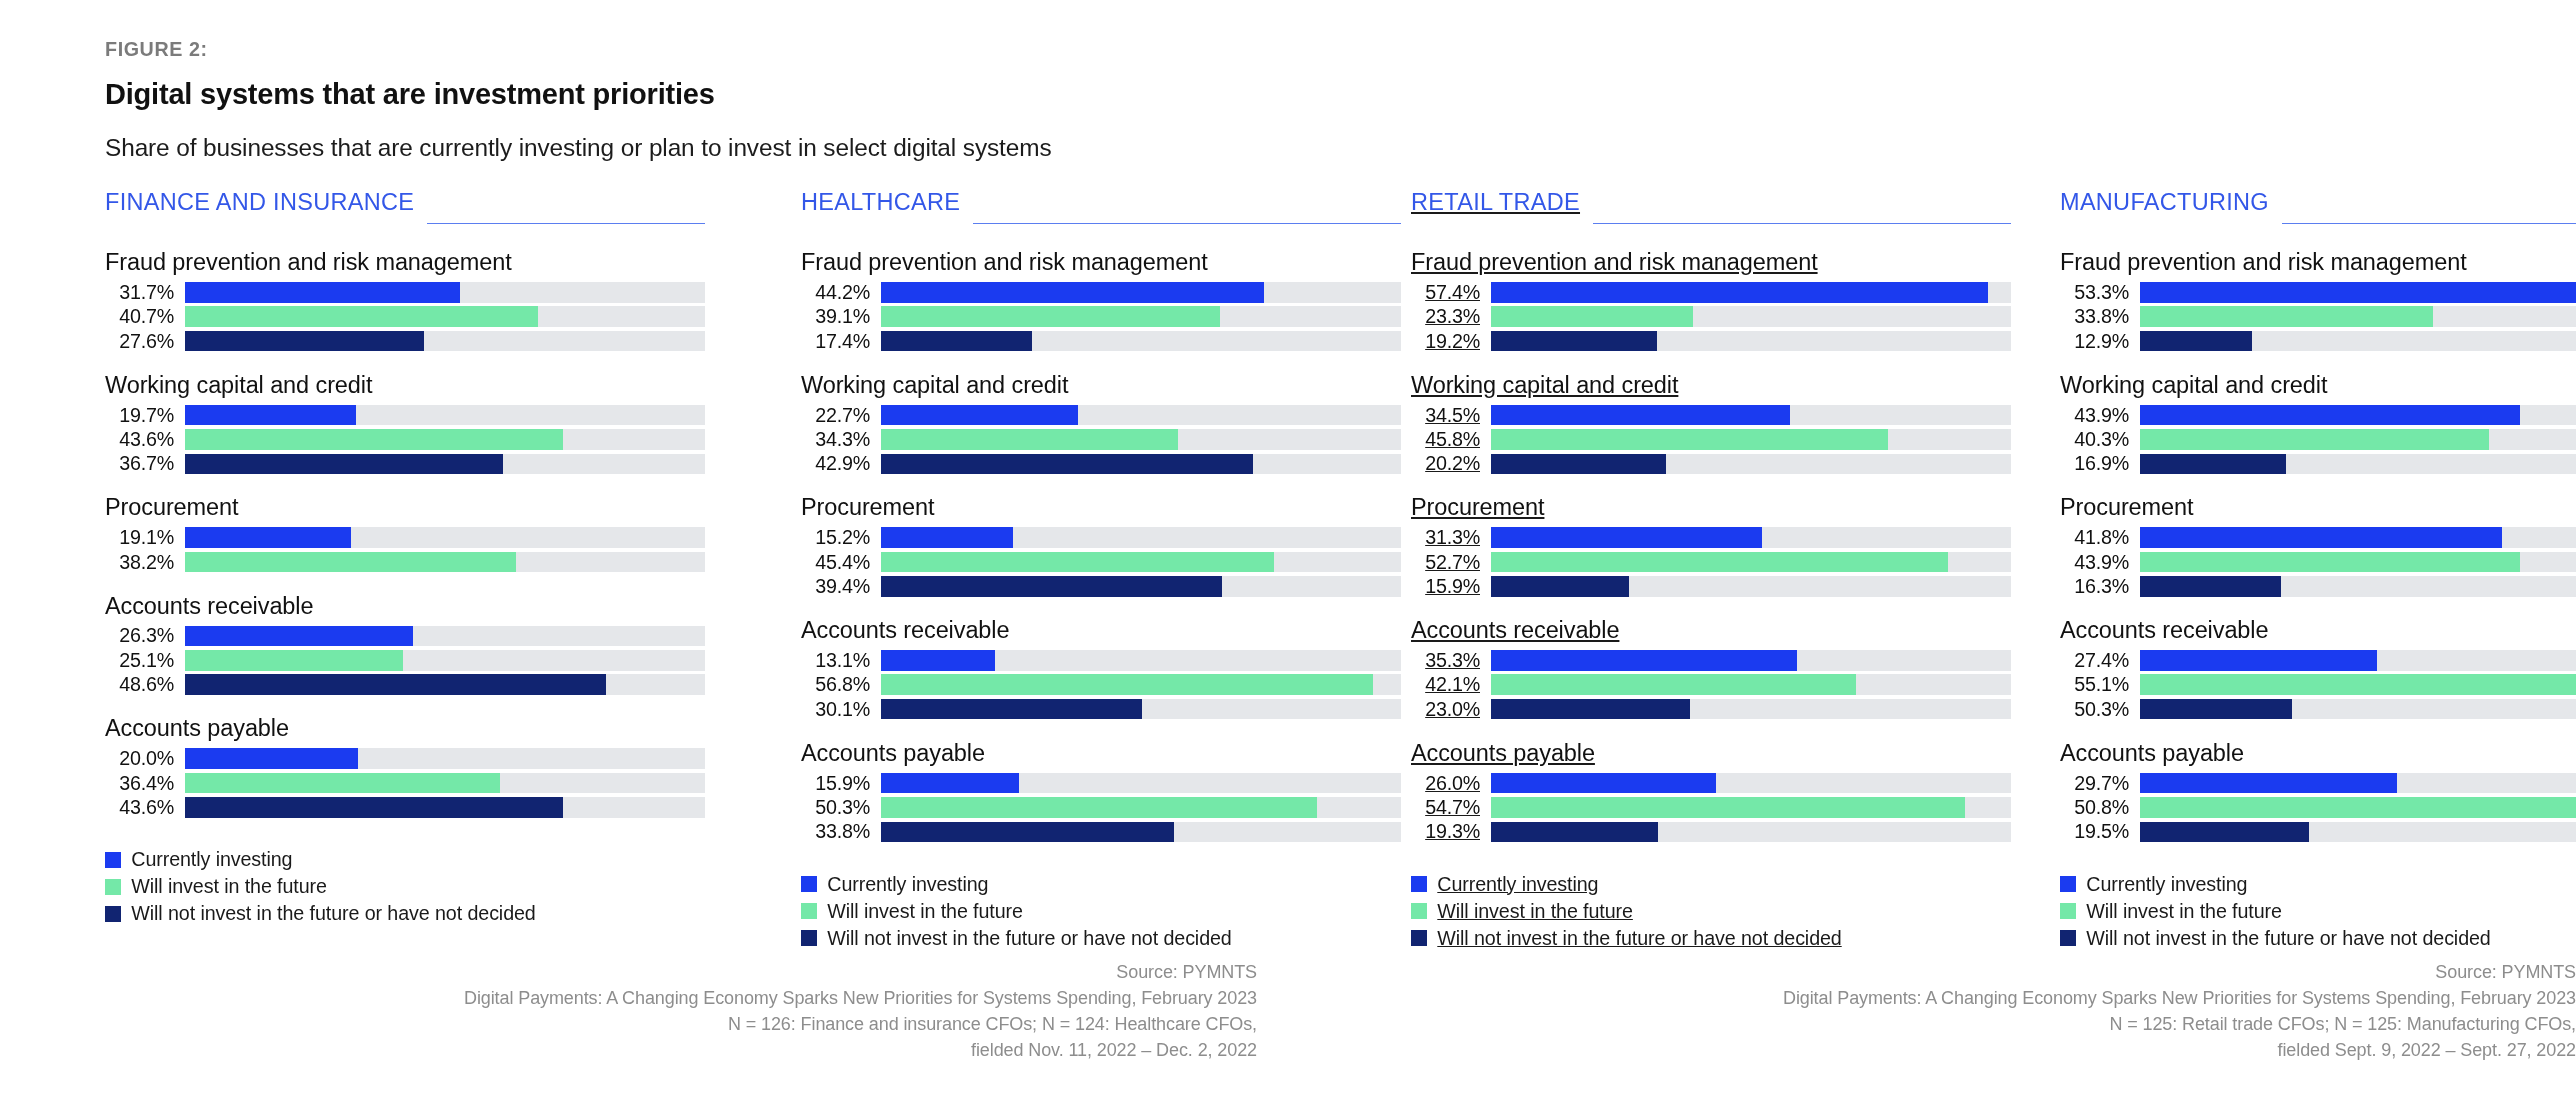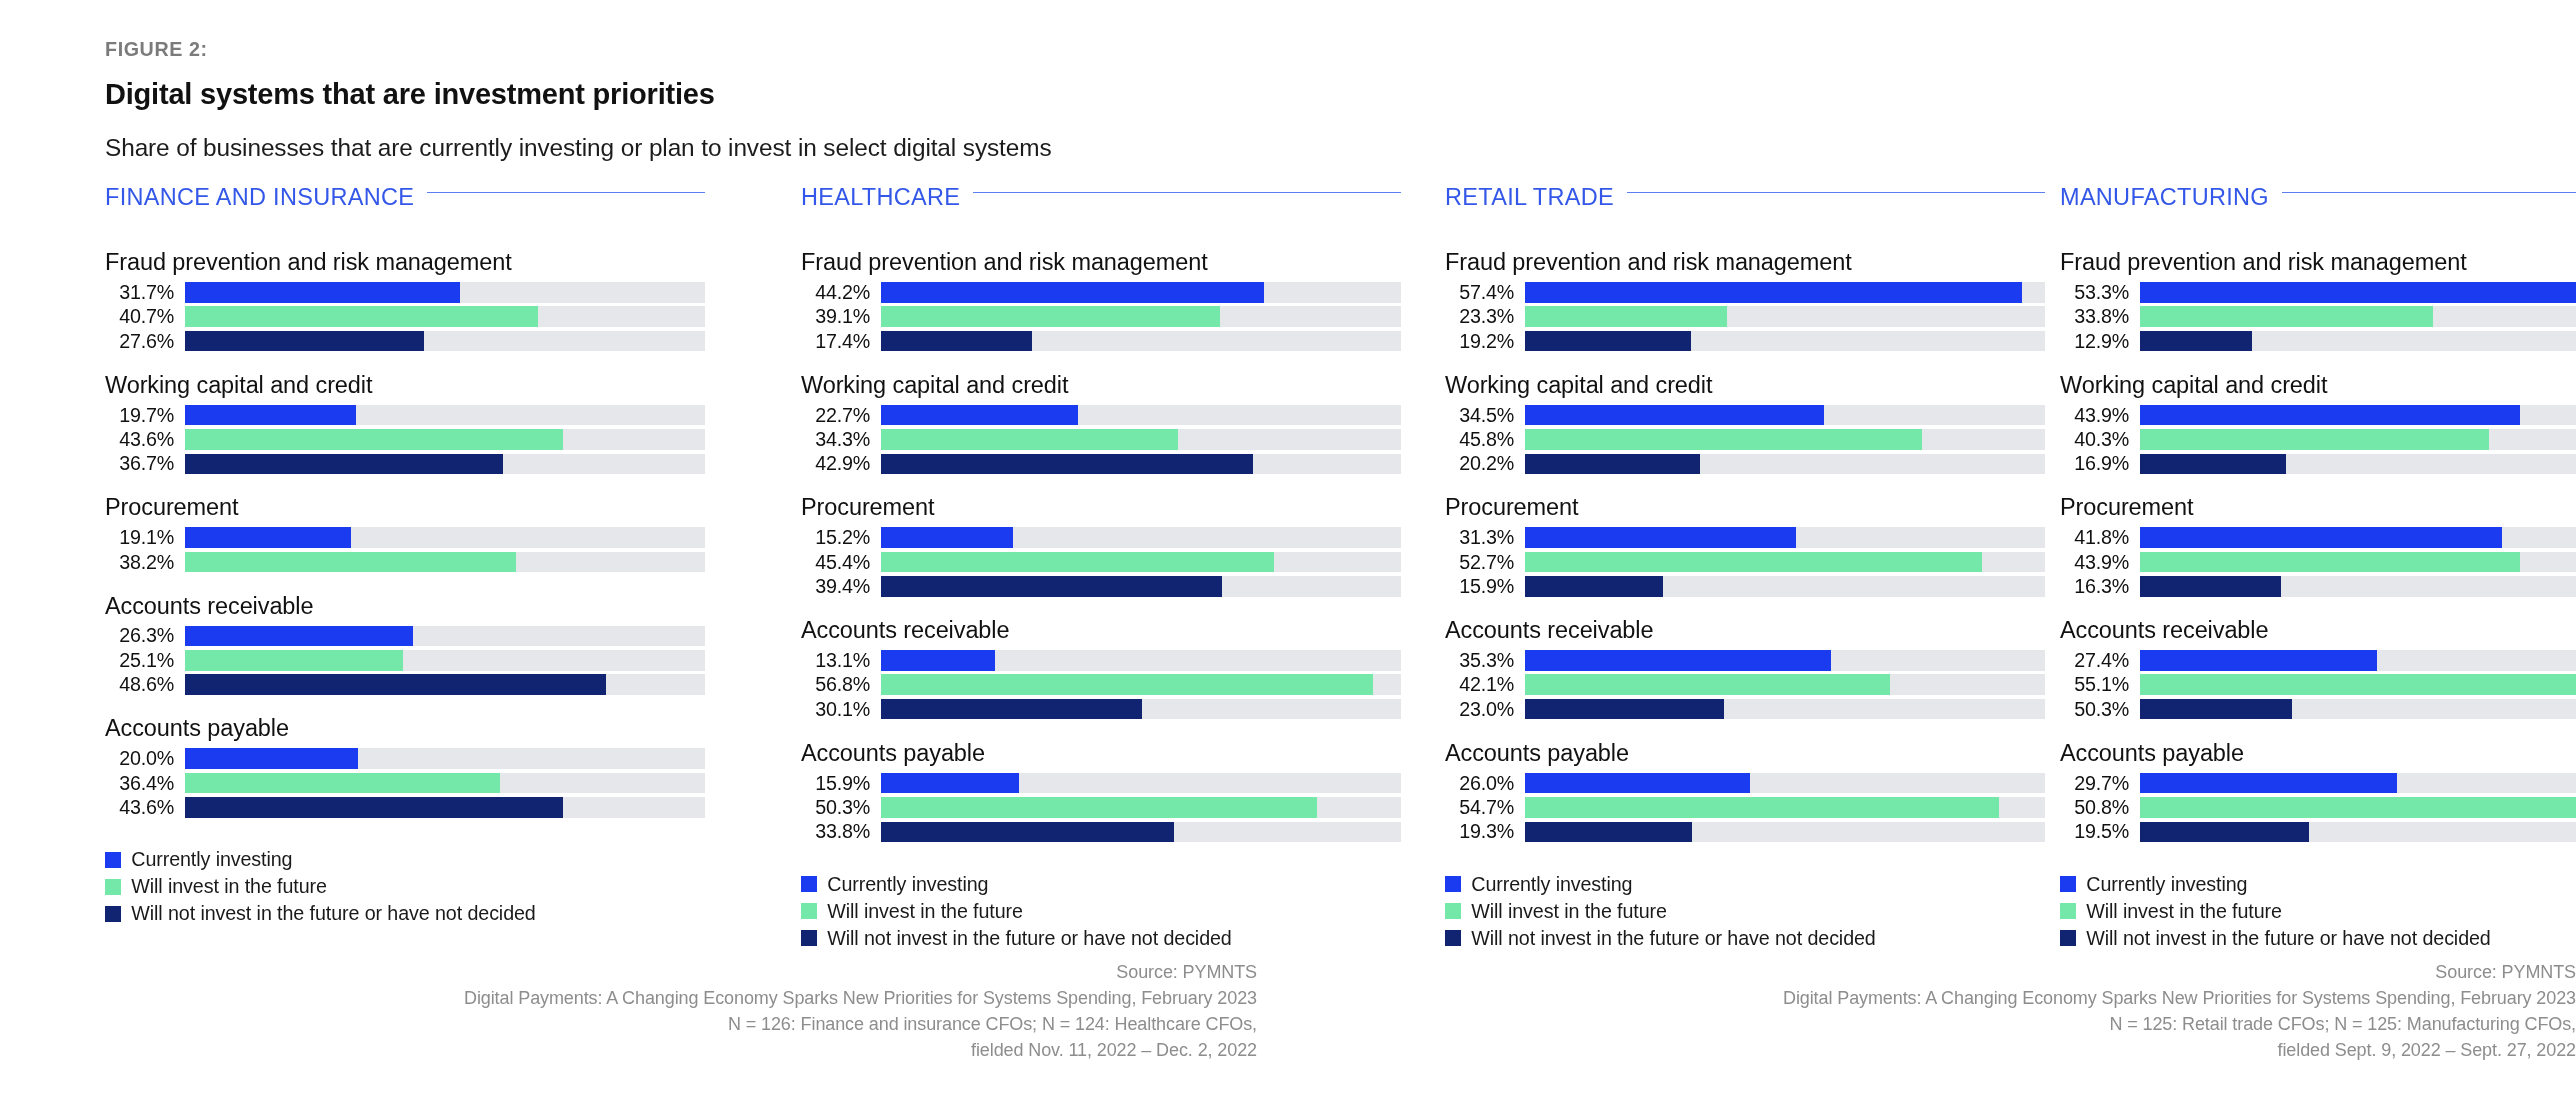--- a/index.html
+++ b/index.html
@@ -20,24 +20,24 @@
     font-size:29px;font-weight:bold;color:#111;margin:0 0 23px 0;
     letter-spacing:-0.2px;
   }
   .fig-sub{font-size:24.4px;font-weight:400;color:#1c1c1c;margin:0;letter-spacing:-0.1px;}
 
   
   .cols{position:absolute;left:0;top:184px;width:2576px;height:713px;}
   .col{position:absolute;top:0;width:600px;}
   .col.c0{left:105px;}
   .col.c1{left:758px;margin-left:43px;}
-  .col.c2{left:1445px;}
+  .col.c2{left:1411px;text-decoration:underline;}
   .col.c3{left:2060px;}
 
-  .col-head{display:flex;align-items:flex-start;gap:0;height:32px;}
+  .col-head{display:flex;align-items:flex-end;gap:0;height:32px;}
   .col-head .ctitle{
     font-size:23.5px;color:#3357e8;letter-spacing:0.3px;white-space:nowrap;
     text-transform:uppercase;font-weight:400;
   }
   .col-head .crule{flex:1;height:0;border-top:1.9px solid #5b7ef0;margin-left:13px;position:relative;top:8.4px;}
 
   .groups{margin-top:33px;}
   .group{margin-bottom:19.7px;}
   .group:last-child{margin-bottom:0;}
   .g-title{font-size:23.5px;color:#111;margin:0 0 5.6px 0;letter-spacing:-0.1px;white-space:nowrap;}

